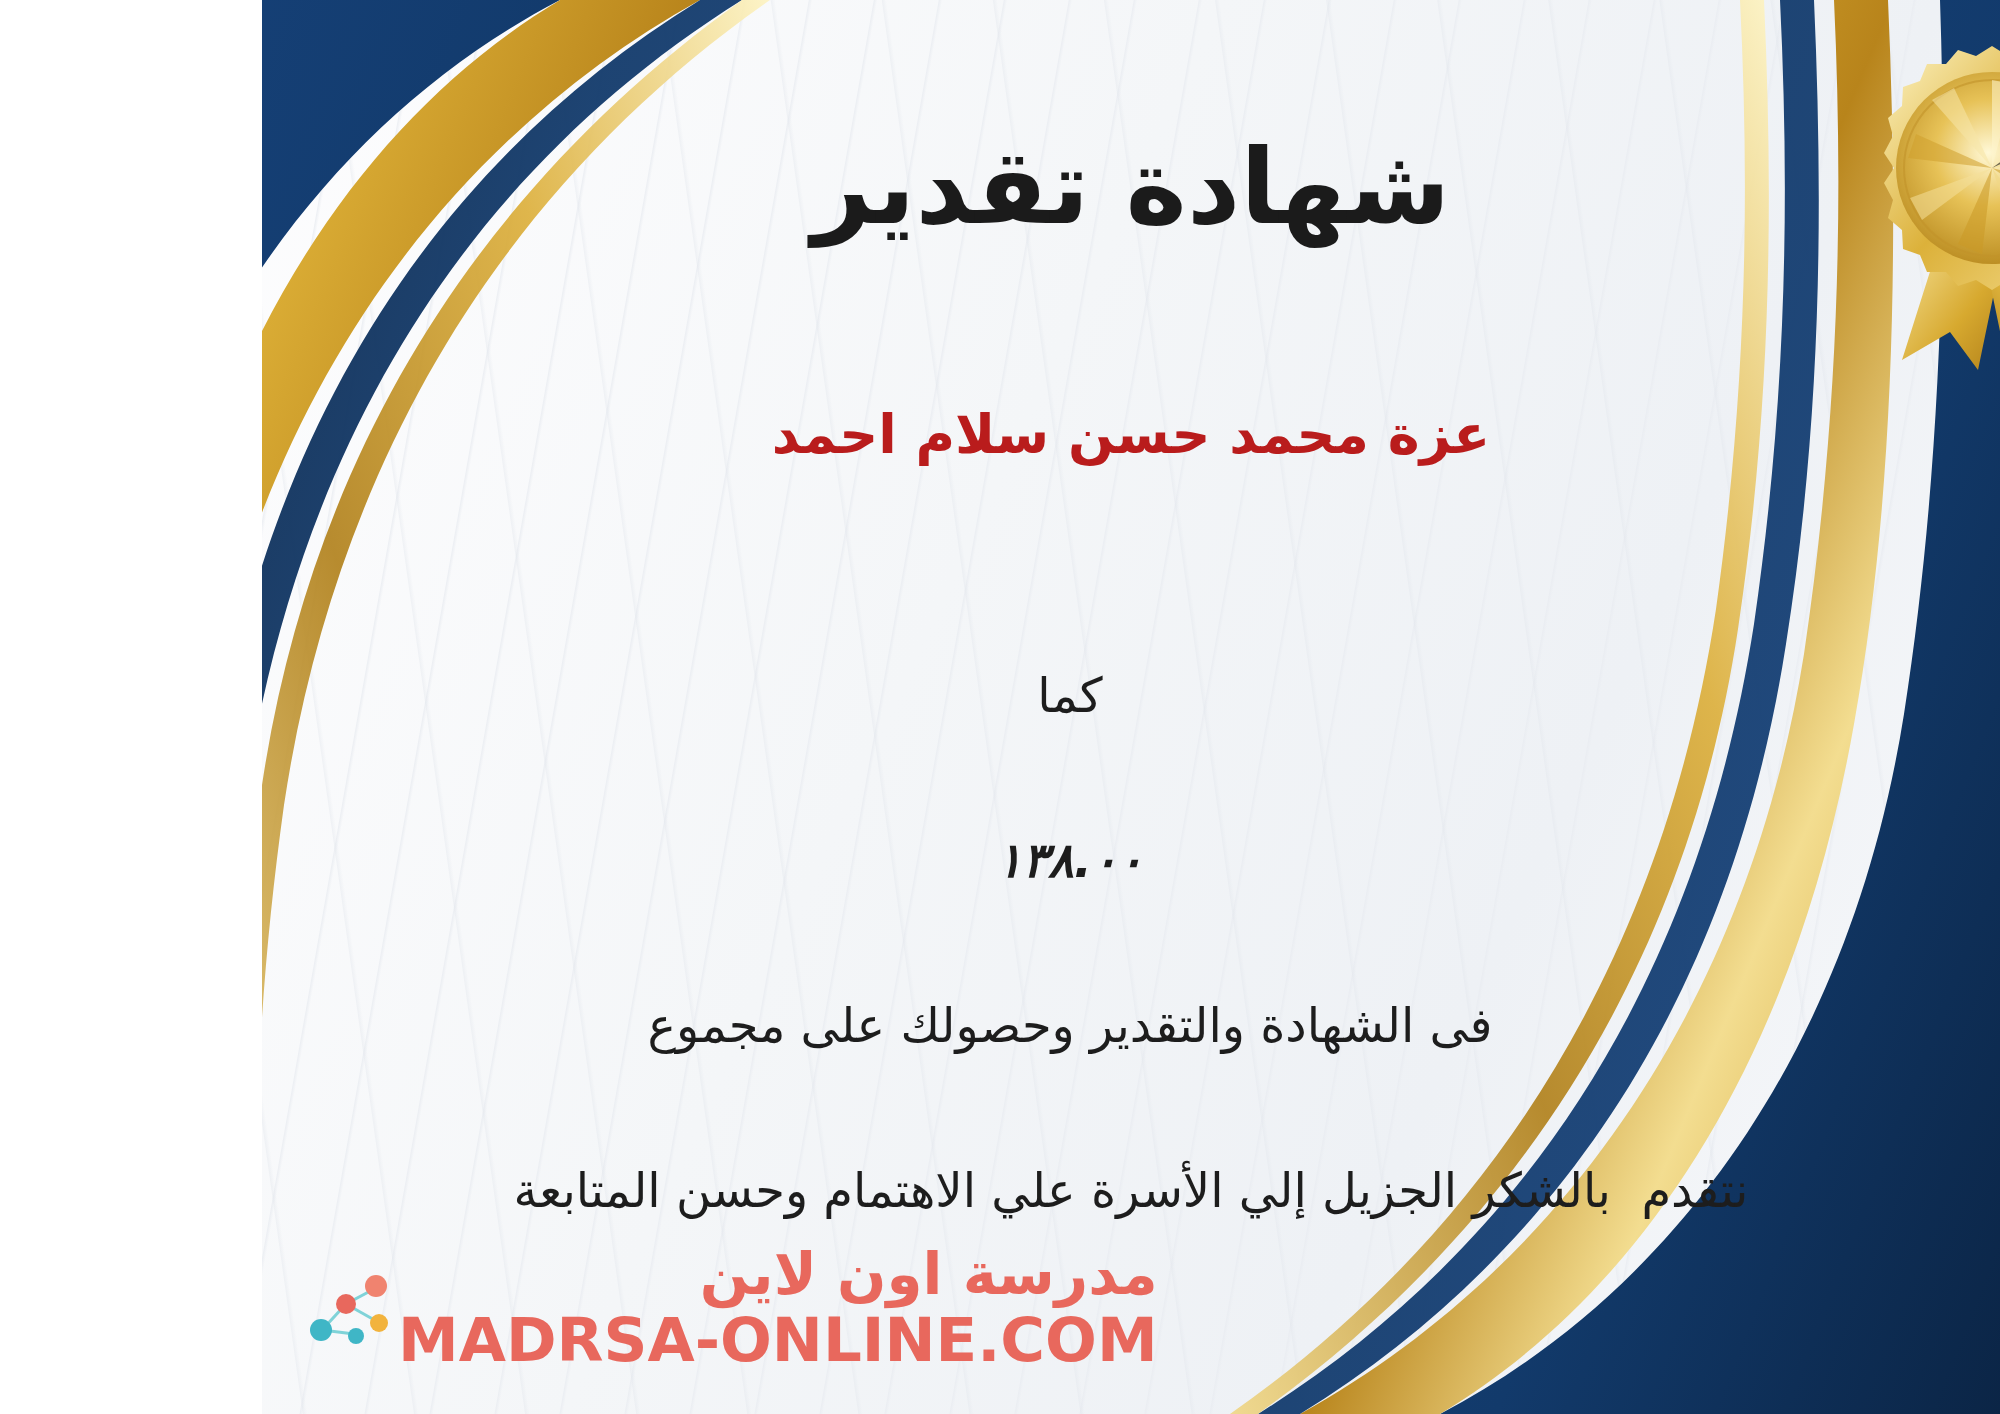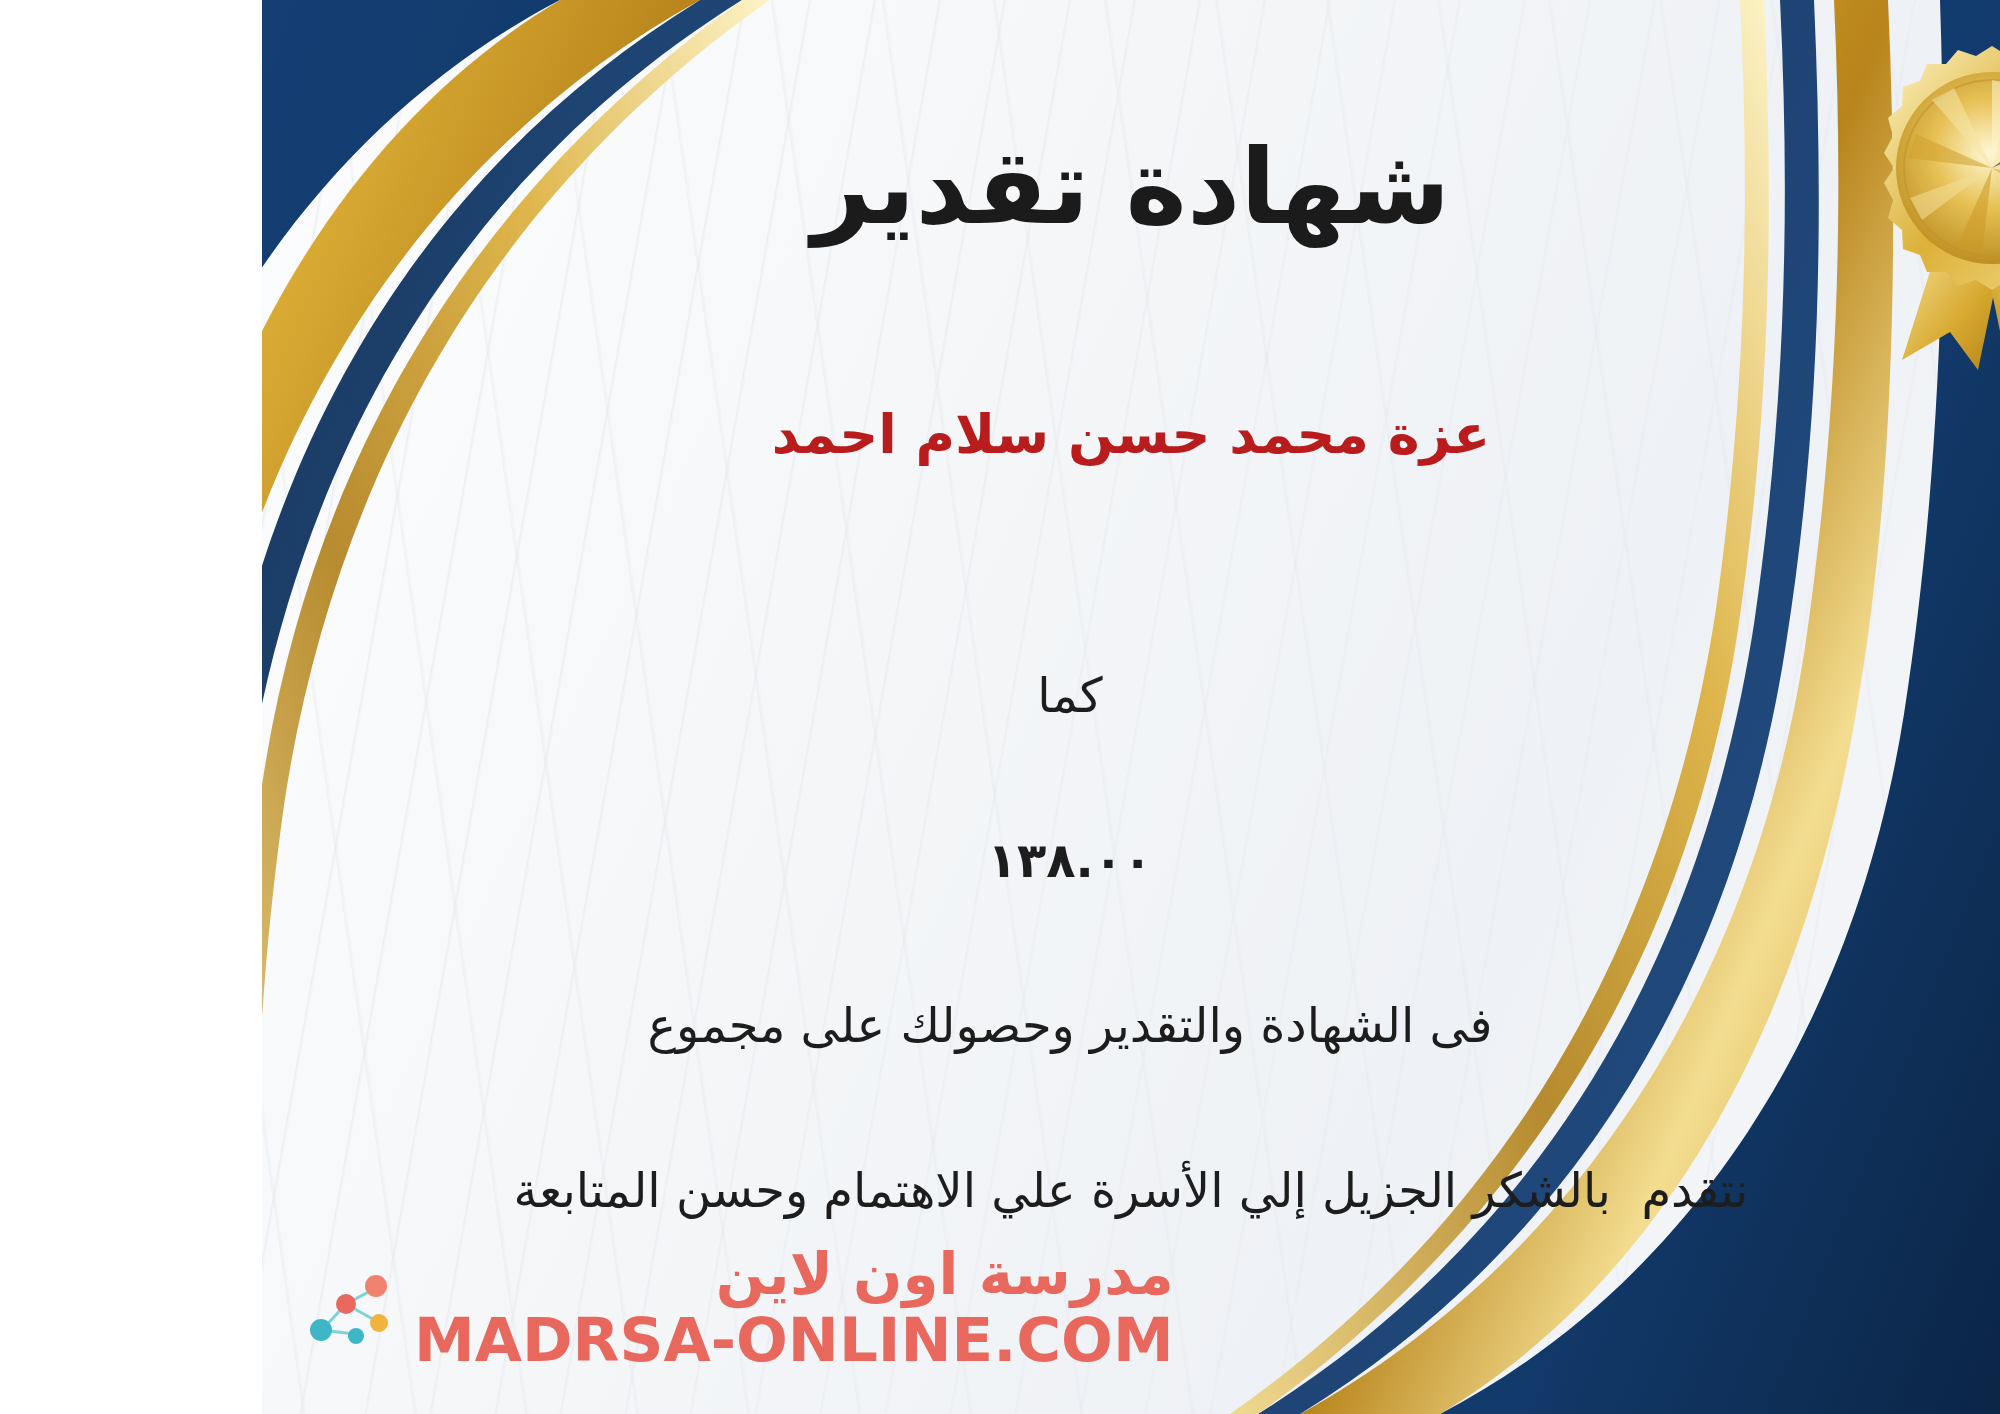--- a/index.html
+++ b/index.html
@@ -93,39 +93,40 @@
     line-height: 1.72;
     font-weight: 500;
   }
   .body-line {
     display: block;
     white-space: pre-wrap;
   }
   .grade {
     font-weight: bold;
     letter-spacing: 1px;
+    font-style: italic;
   }
 
   
   .medal {
     position: absolute;
     top: 40px;
     left: 1600px;
     width: 260px;
     height: 330px;
   }
 
   
   .brand {
     position: absolute;
     left: 40px;
     bottom: 44px;
     display: flex;
     align-items: center;
-    gap: 16px;
+    gap: 0;
     direction: rtl;
   }
   .brand-text {
     display: flex;
     flex-direction: column;
     align-items: flex-start;
     line-height: 1;
   }
   .brand-ar {
     font-size: 58px;

